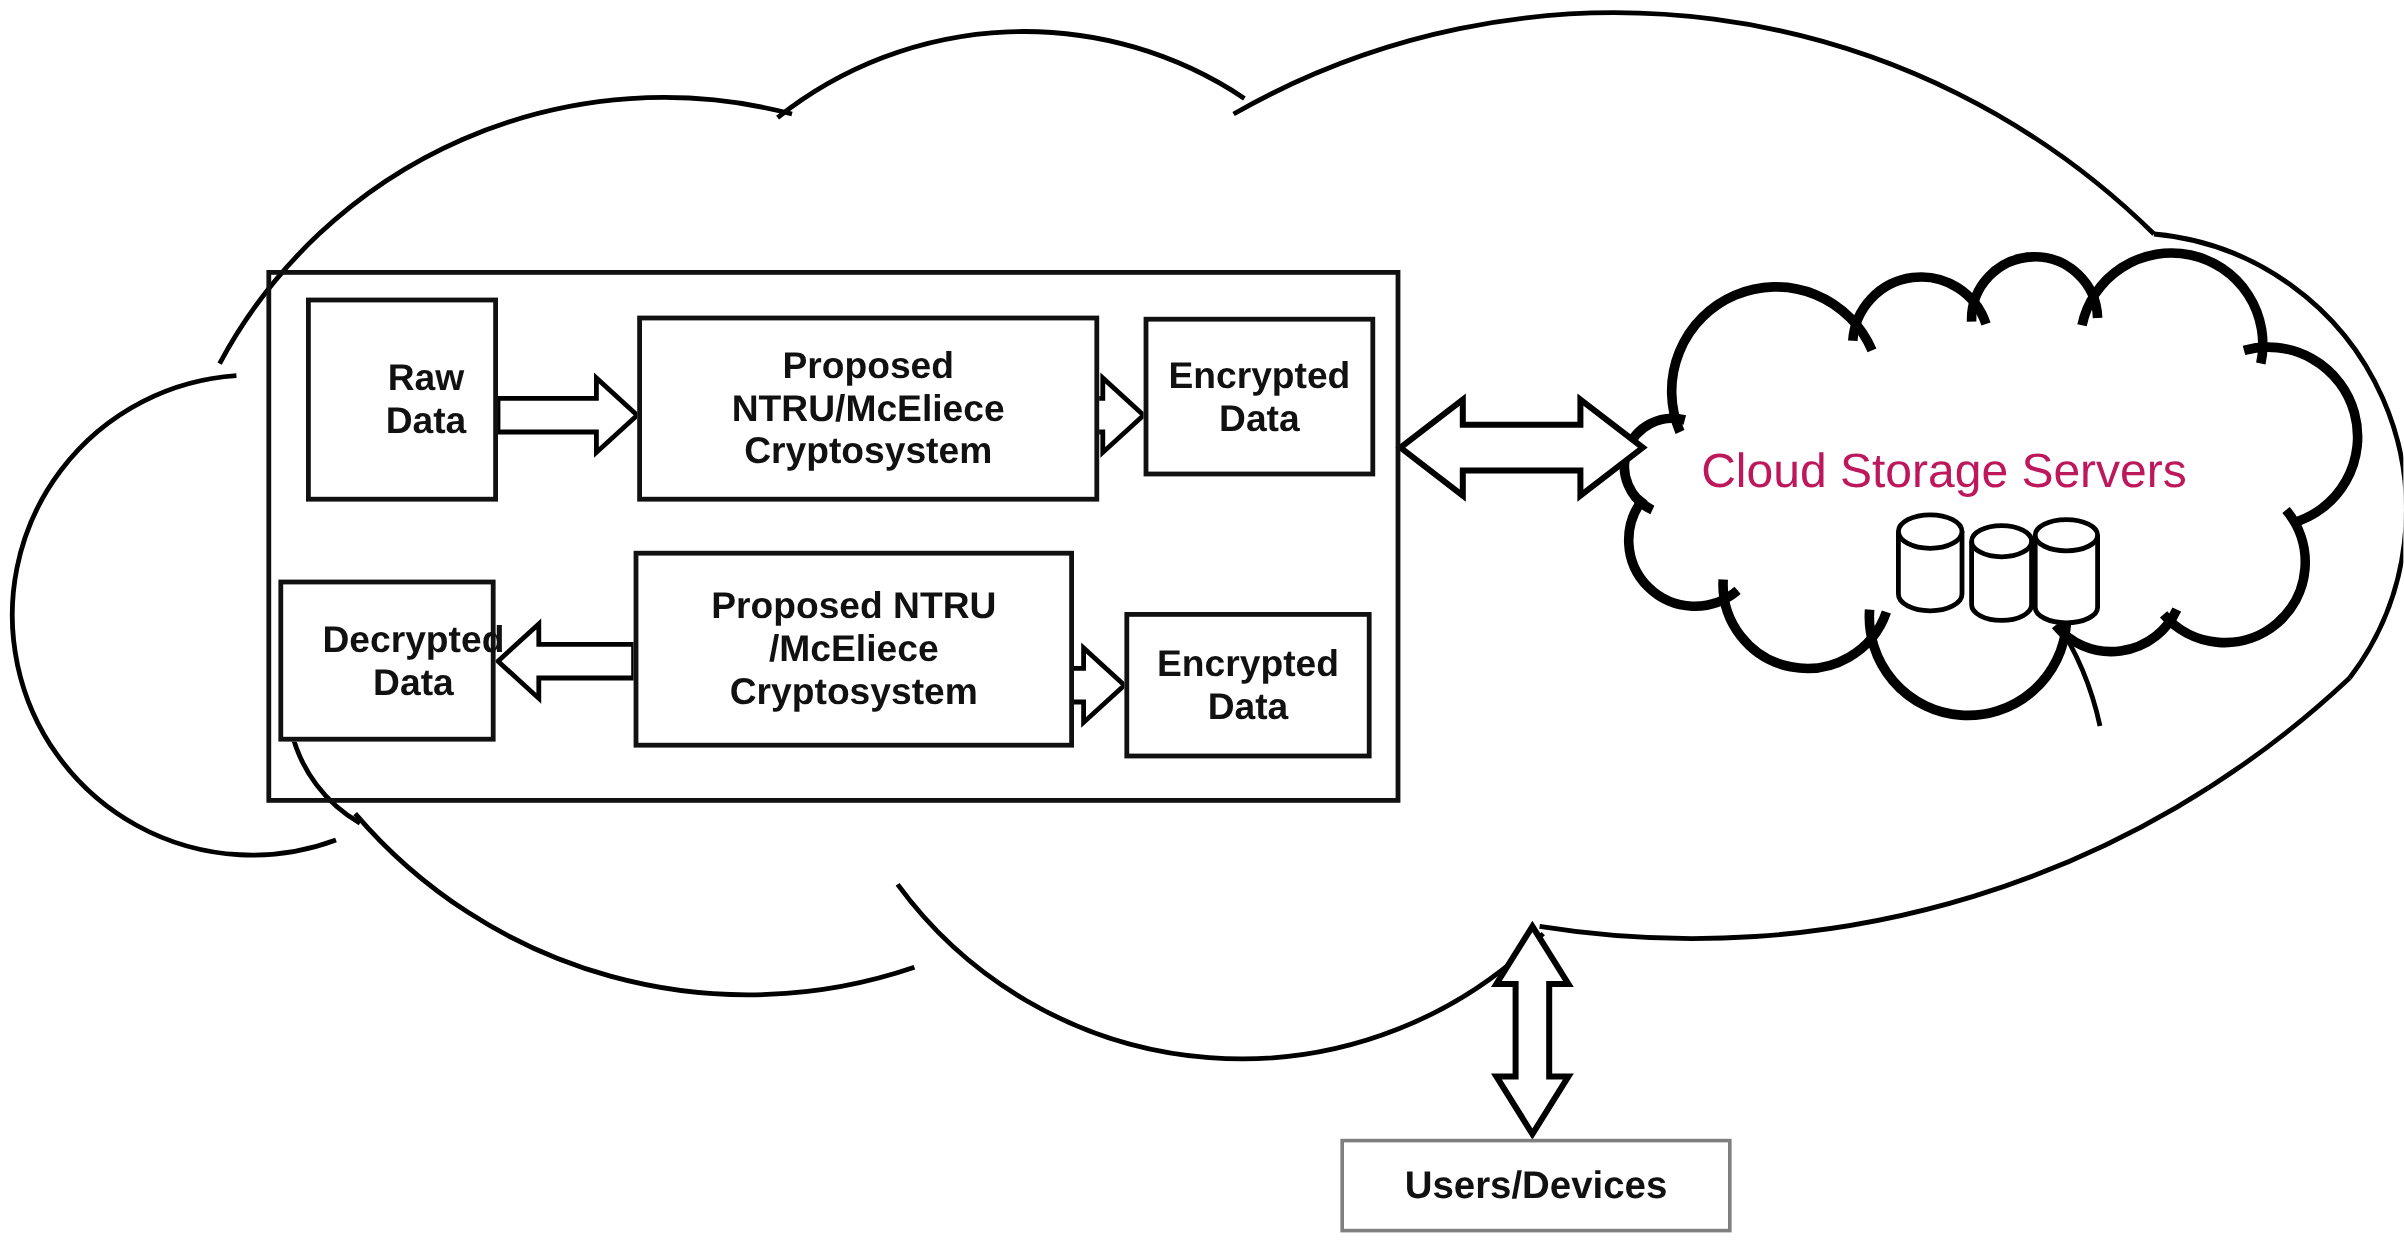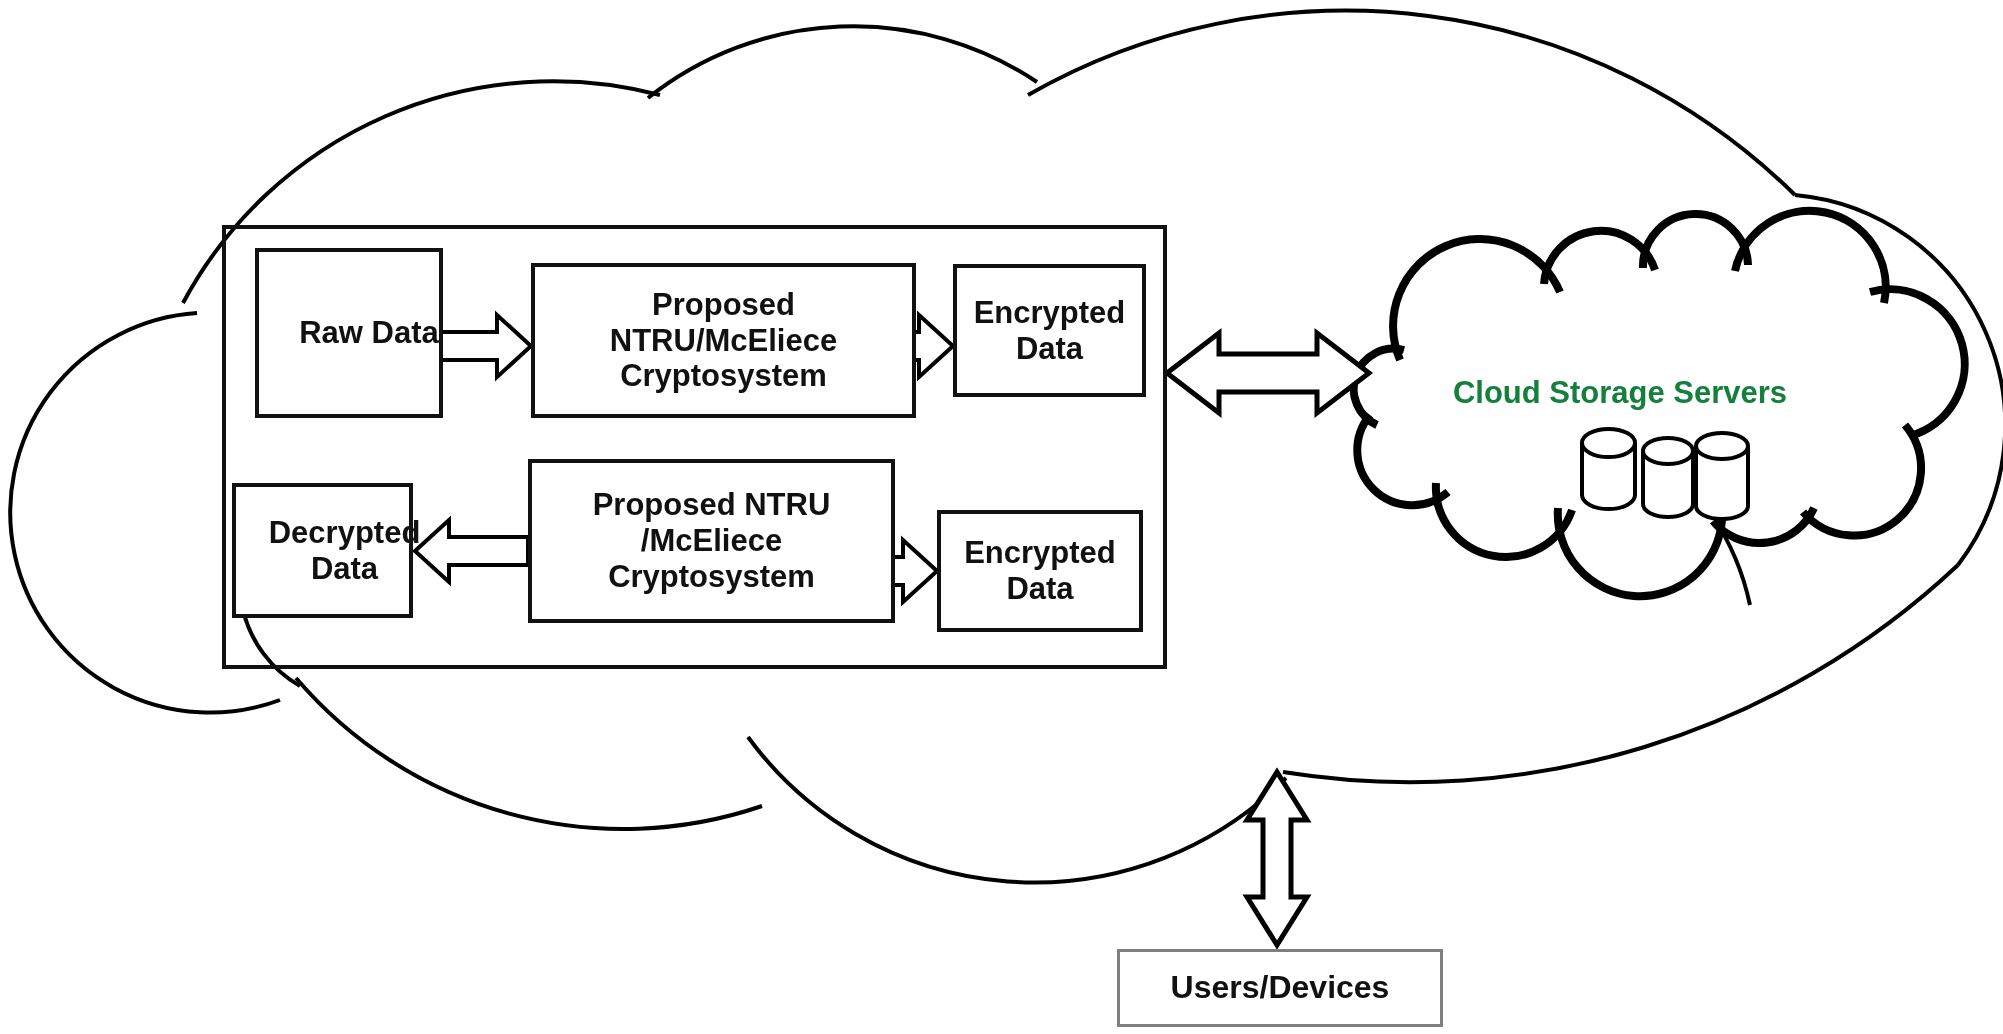--- a/index.html
+++ b/index.html
@@ -21,35 +21,35 @@
     line-height:1.16;
     color:#111111;
     white-space:pre-line;
     border:4px solid #111111;
     background:#ffffff;
   }
   #outer-rect{
     left:222px;top:225px;width:945px;height:444px;
     background:transparent;
   }
-  #box-raw{left:255px;top:248px;width:188px;height:170px;padding-left:40px;}
+  #box-raw{left:255px;top:248px;width:160px;height:170px;padding-left:40px;}
   #box-crypto-top{left:531px;top:263px;width:385px;height:155px;}
   #box-enc-top{left:953px;top:264px;width:193px;height:133px;}
   #box-dec{left:232px;top:483px;width:181px;height:135px;padding-left:44px;}
   #box-crypto-bot{left:528px;top:459px;width:367px;height:164px;}
   #box-enc-bot{left:937px;top:510px;width:206px;height:122px;}
   #box-users{
     left:1117px;top:949px;width:326px;height:78px;
     border:3px solid #7f7f7f;
     font-size:32px;
   }
   #cloud-label{
     position:absolute;left:1400px;top:372px;width:440px;height:42px;
     display:flex;align-items:center;justify-content:center;
-    font-weight:bold;font-size:31px;color:#15803d;
+    font-weight:normal;font-size:40px;color:#be185d;
     background:transparent;border:none;
   }
 </style>
 </head>
 <body>
 
 <div id="canvas">
 
   <svg id="scene" width="2003" height="1034" viewBox="0 0 2003 1034">
 

